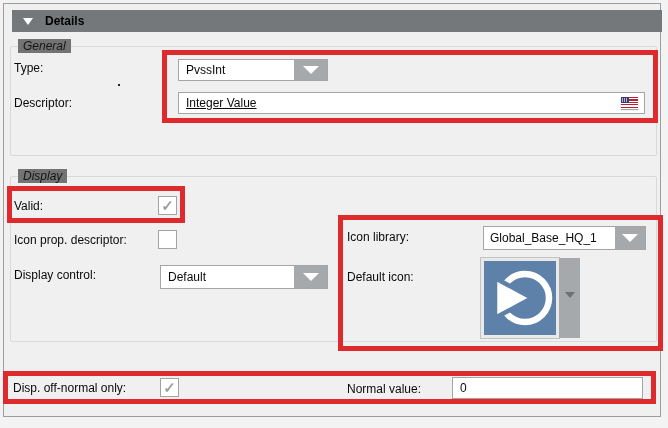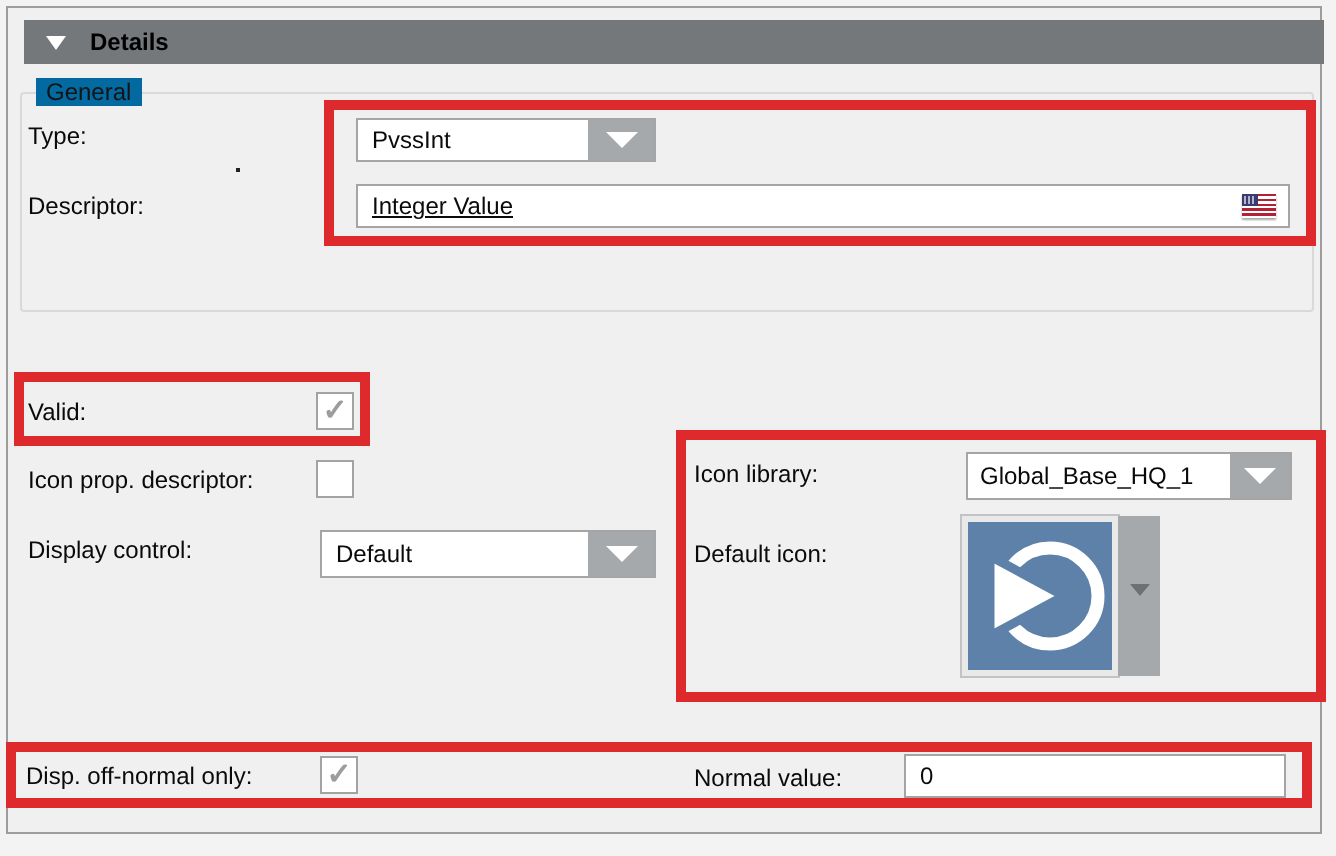--- a/index.html
+++ b/index.html
@@ -26,21 +26,21 @@
   }
   .hdr-tri{
     width:0;height:0;margin-left:11px;margin-right:12px;
     border-left:5px solid transparent;border-right:5px solid transparent;
     border-top:7px solid #ffffff;
   }
   
   .group{position:absolute;border:1px solid #d9d9d9;border-radius:2px;}
   .group-label{
     position:absolute;top:-8px;left:7px;
-    background:#0369a1;padding:0 5px;color:#141414;
+    background:#737373;padding:0 5px;color:#141414;font-style:italic;
   }
   .g-general{left:10px;top:46px;width:645px;height:108px;}
   .g-display{left:10px;top:176px;width:645px;height:164px;}
   .g-status{left:10px;top:362px;width:645px;height:46px;}
   
   .red{position:absolute;border:5px solid #de292d;box-sizing:border-box;pointer-events:none;}
   .red1{left:162px;top:50px;width:496px;height:73px;}
   .red2{left:7px;top:186px;width:178px;height:37px;}
   .red3{left:338px;top:215px;width:325px;height:136px;}
   .red4{left:3px;top:371px;width:653px;height:33px;}
@@ -134,20 +134,23 @@
   <div class="field" style="left:178px;top:92px;width:467px;height:22px;text-decoration:underline;">
     <input type="text" value="Integer Value" style="">
     <span class="flag">
         <span class="canton"></span>
         <span class="stars"></span>
       </span>
   </div>
 
   <div class="red red1"></div>
 
+  <div class="group g-display">
+    <span class="group-label">Display</span>
+  </div>
 
   <span class="lbl" style="left:14px;top:199px;">Valid:</span>
   <div class="cb" style="left:158px;top:196px;">
     <span>✓</span>
   </div>
   <div class="red red2"></div>
 
   <span class="lbl" style="left:14px;top:233px;">Icon prop. descriptor:</span>
   <div class="cb" style="left:158px;top:230px;"></div>
 

